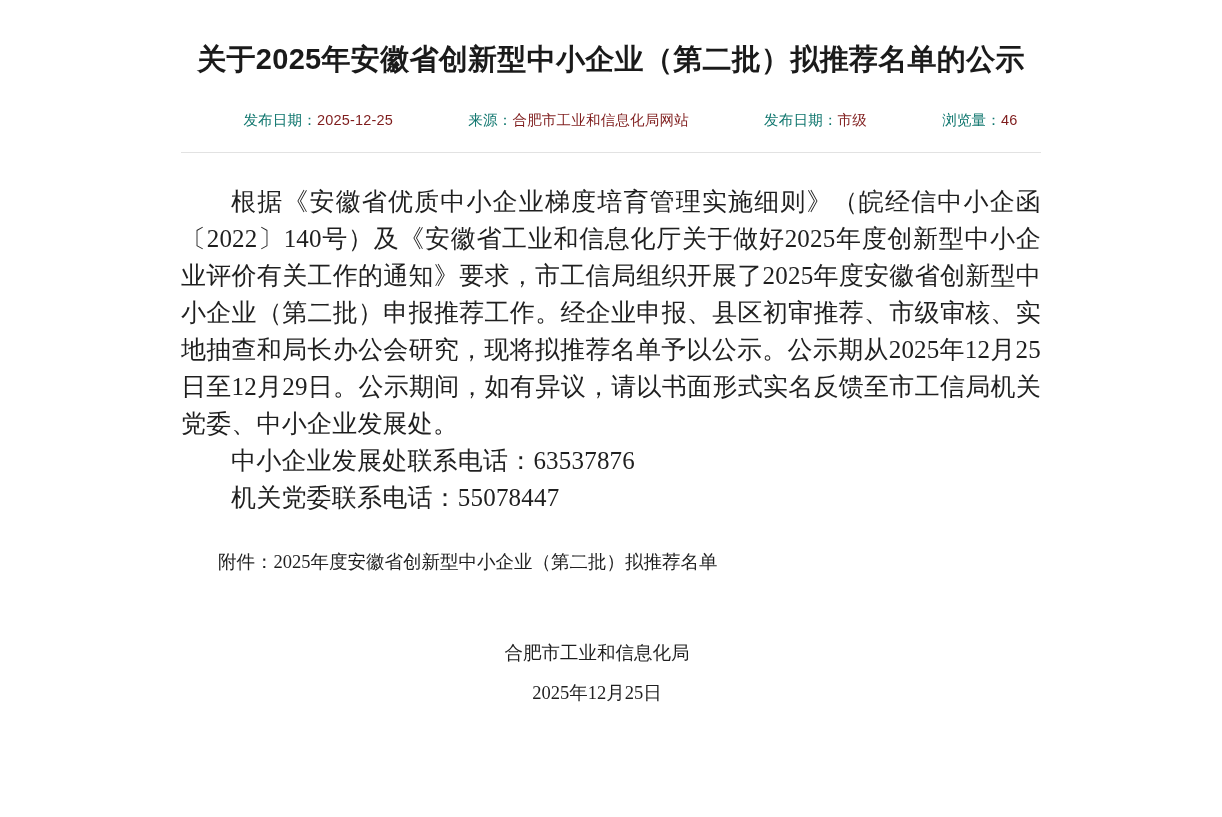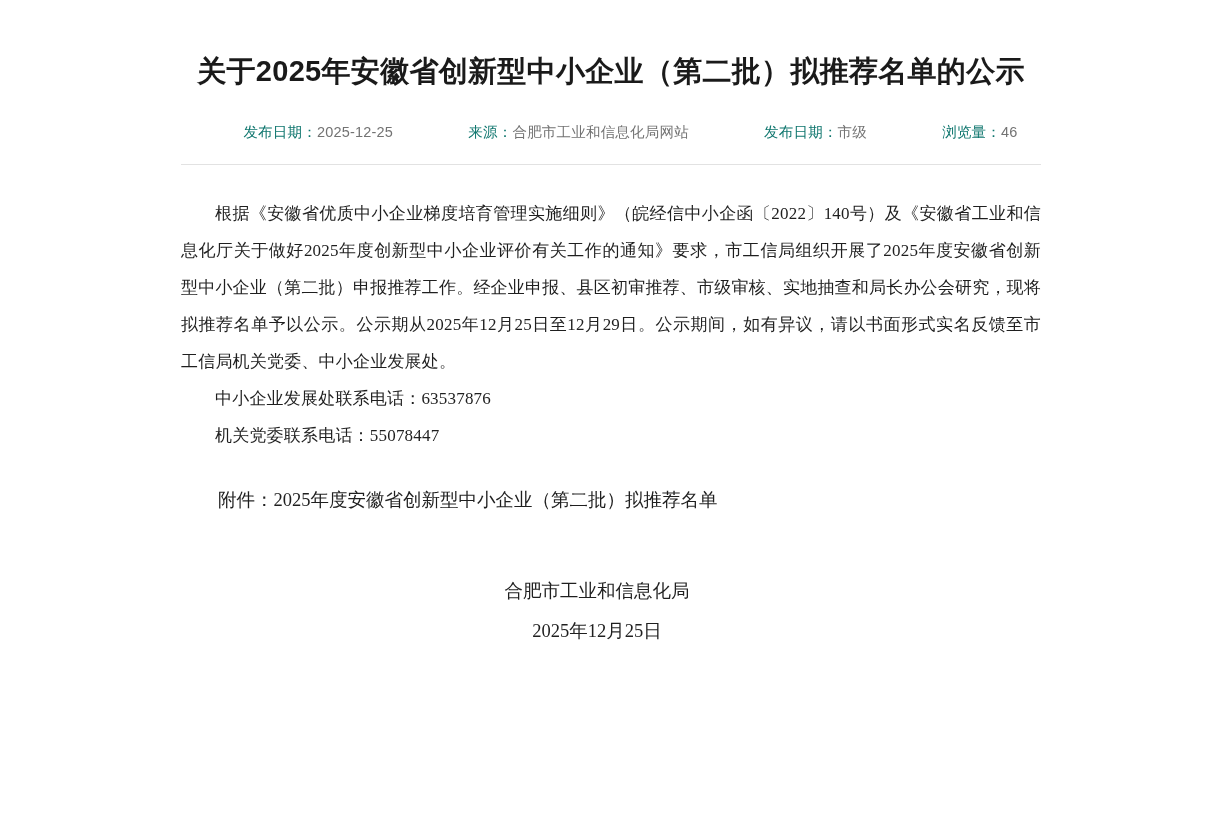--- a/index.html
+++ b/index.html
@@ -16,21 +16,21 @@
   }
   .page {
     width: 1222px;
     height: 817px;
     box-sizing: border-box;
     position: relative;
   }
   .content-wrap {
     width: 860px;
     margin: 0 auto;
-    padding-top: 50px;
+    padding-top: 38px;
     box-sizing: border-box;
   }
   .doc-title {
     font-family: "Liberation Sans", sans-serif;
     font-weight: bold;
     font-size: 29px;
     line-height: 43px;
     text-align: center;
     color: #1a1a1a;
     letter-spacing: 0.3px;
@@ -44,30 +44,30 @@
     color: #444;
     font-family: "Liberation Sans", sans-serif;
     letter-spacing: 0.2px;
   }
   .meta-item {
     display: inline-block;
     margin: 0 16px;
     white-space: nowrap;
   }
   .meta-item .m-label { color: #0f766e; margin-left: 39px; }
-  .meta-item .m-value { color: #737373; }
+  .meta-item .m-value { color: #7f1d1d; }
   .divider {
     margin-top: 22px;
     border-top: 1px solid #e2e2e2;
     width: 860px;
   }
   .body-text {
     margin-top: 30px;
     font-family: "Liberation Serif", serif;
-    font-size: 17px;
+    font-size: 25px;
     line-height: 37px;
     color: #1f1f1f;
     text-align: justify;
     letter-spacing: 0.2px;
   }
   .body-text p {
     margin: 0;
     text-indent: 2em;
   }
   .phone-line {

